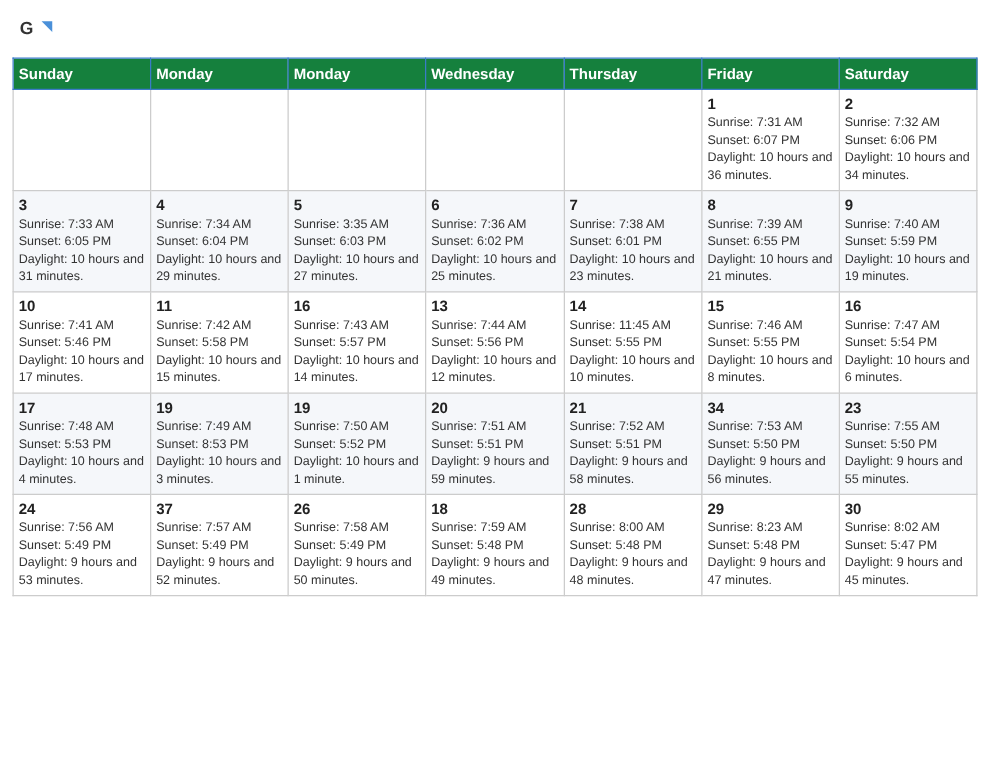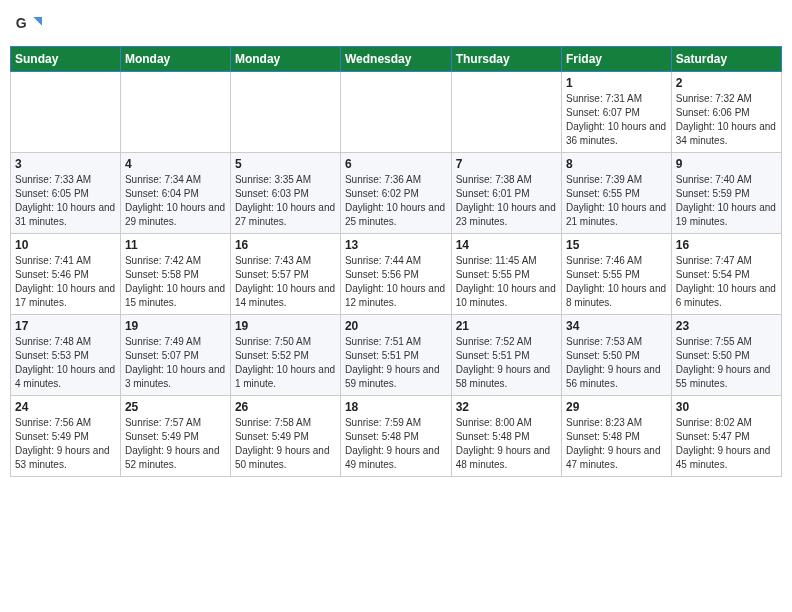--- a/index.html
+++ b/index.html
@@ -241,21 +241,21 @@
       <tr>
         <td>
           <div class="day-num">17</div>
           <div class="day-info">Sunrise: 7:48 AM
 Sunset: 5:53 PM
 Daylight: 10 hours and 4 minutes.</div>
         </td>
         <td>
           <div class="day-num">19</div>
           <div class="day-info">Sunrise: 7:49 AM
-Sunset: 5:07 PM
+Sunset: 8:53 PM
 Daylight: 10 hours and 3 minutes.</div>
         </td>
         <td>
           <div class="day-num">19</div>
           <div class="day-info">Sunrise: 7:50 AM
 Sunset: 5:52 PM
 Daylight: 10 hours and 1 minute.</div>
         </td>
         <td>
           <div class="day-num">20</div>
@@ -283,39 +283,39 @@
         </td>
       </tr>
       <tr>
         <td>
           <div class="day-num">24</div>
           <div class="day-info">Sunrise: 7:56 AM
 Sunset: 5:49 PM
 Daylight: 9 hours and 53 minutes.</div>
         </td>
         <td>
-          <div class="day-num">25</div>
+          <div class="day-num">37</div>
           <div class="day-info">Sunrise: 7:57 AM
 Sunset: 5:49 PM
 Daylight: 9 hours and 52 minutes.</div>
         </td>
         <td>
           <div class="day-num">26</div>
           <div class="day-info">Sunrise: 7:58 AM
 Sunset: 5:49 PM
 Daylight: 9 hours and 50 minutes.</div>
         </td>
         <td>
           <div class="day-num">18</div>
           <div class="day-info">Sunrise: 7:59 AM
 Sunset: 5:48 PM
 Daylight: 9 hours and 49 minutes.</div>
         </td>
         <td>
-          <div class="day-num">32</div>
+          <div class="day-num">28</div>
           <div class="day-info">Sunrise: 8:00 AM
 Sunset: 5:48 PM
 Daylight: 9 hours and 48 minutes.</div>
         </td>
         <td>
           <div class="day-num">29</div>
           <div class="day-info">Sunrise: 8:23 AM
 Sunset: 5:48 PM
 Daylight: 9 hours and 47 minutes.</div>
         </td>

